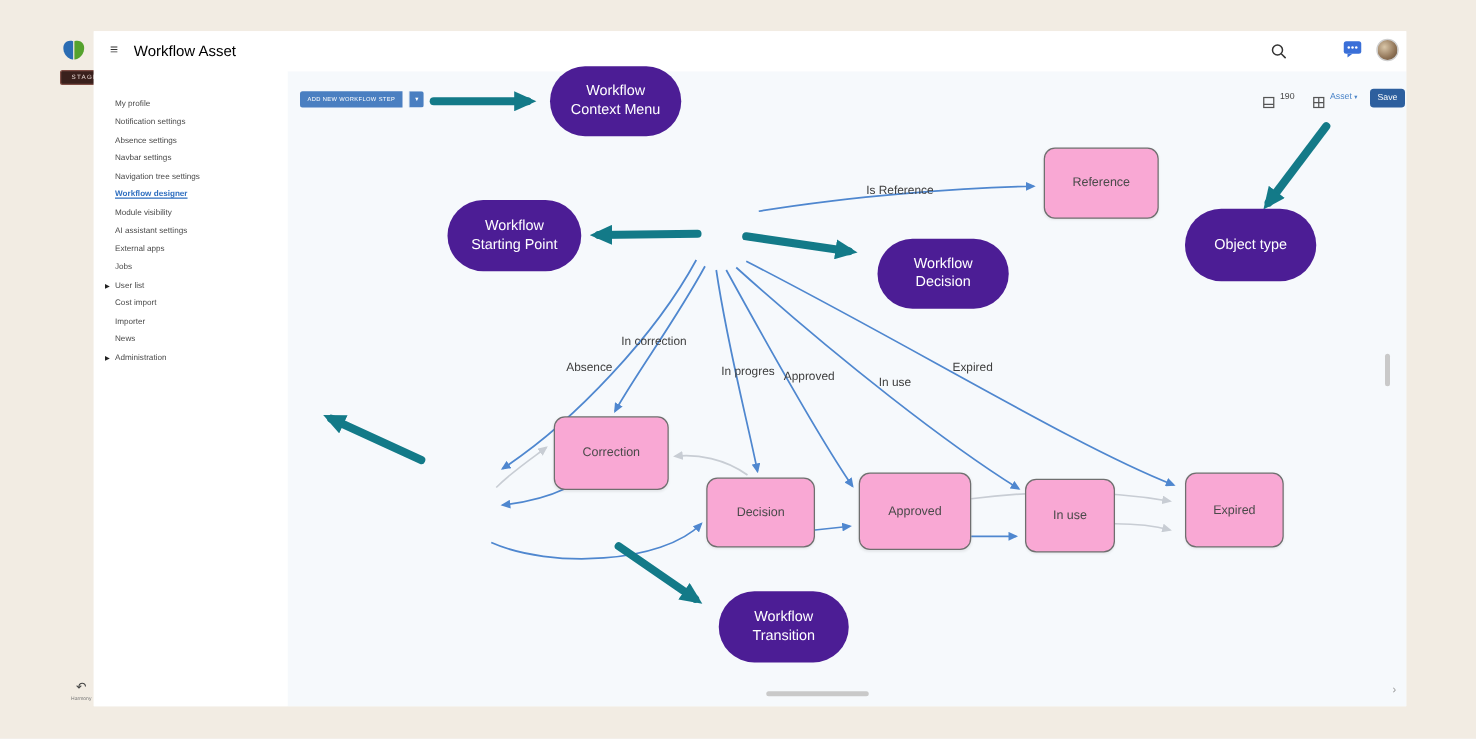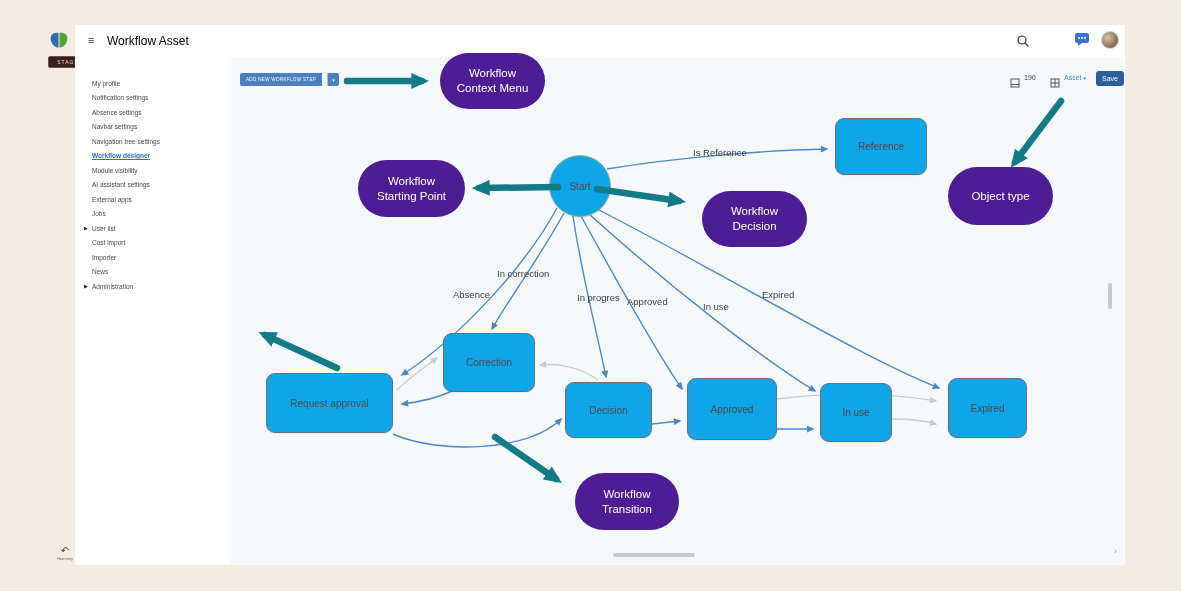--- a/index.html
+++ b/index.html
@@ -64,21 +64,21 @@
   .object-dd { position:absolute; left:834px; top:17px; font-size:7px; color:#4a84c8; cursor:pointer; white-space:nowrap; }
   .object-dd .dd-caret { font-size:5px; }
   .save-btn {
     position:absolute; left:866px; top:14px; width:28px; height:15px;
     background:#2d5f9e; color:#fff; font-size:7px; border:none; border-radius:3px; cursor:pointer;
   }
 
   .edges { position:absolute; left:0; top:0; z-index:1; }
 
   .node {
-    position:absolute; background:#0ea5e9; border:1.8px solid #6f6f6f; border-radius:9px;
+    position:absolute; background:#f9a8d4; border:1.8px solid #6f6f6f; border-radius:9px;
     display:flex; align-items:center; justify-content:center;
     font-size:10px; color:#4a4a4a; z-index:2; cursor:pointer;
     box-shadow:0 1px 2px rgba(0,0,0,.07);
   }
   .node.start { border-radius:50%; border:1.5px solid #9bb383; }
   .elabel { position:absolute; font-size:9.5px; color:#3d3d3d; z-index:2; cursor:pointer; white-space:nowrap; }
 
   .hscroll { position:absolute; left:383px; top:496px; width:82px; height:4px; background:#c9c9c9; border-radius:2px; cursor:pointer; }
   .vscroll { position:absolute; left:878px; top:226px; width:4px; height:26px; background:#c9c9c9; border-radius:2px; cursor:pointer; }
   .corner-chevron { position:absolute; left:884px; top:489px; font-size:9px; color:#9a9a9a; }
@@ -211,23 +211,21 @@
     </svg>
 
     <span class="elabel" style="left:463px; top:90px">Is Reference</span>
     <span class="elabel" style="left:223px; top:232px">Absence</span>
     <span class="elabel" style="left:267px; top:211px">In correction</span>
     <span class="elabel" style="left:347px; top:235px">In progres</span>
     <span class="elabel" style="left:397px; top:239px">Approved</span>
     <span class="elabel" style="left:473px; top:244px">In use</span>
     <span class="elabel" style="left:532px; top:232px">Expired</span>
 
-    <div class="node start" style="left:319px; top:98px; width:62px; height:62px">Start</div>
     <div class="node" style="left:605px; top:61px; width:92px; height:57px">Reference</div>
-    <div class="node" style="left:36px; top:316px; width:127px; height:60px">Request approval</div>
     <div class="node" style="left:213px; top:276px; width:92px; height:59px">Correction</div>
     <div class="node" style="left:335px; top:325px; width:87px; height:56px">Decision</div>
     <div class="node" style="left:457px; top:321px; width:90px; height:62px">Approved</div>
     <div class="node" style="left:590px; top:326px; width:72px; height:59px">In use</div>
     <div class="node" style="left:718px; top:321px; width:79px; height:60px">Expired</div>
 
     <div class="hscroll"></div>
     <div class="vscroll"></div>
     <span class="corner-chevron">›</span>
   </div>

